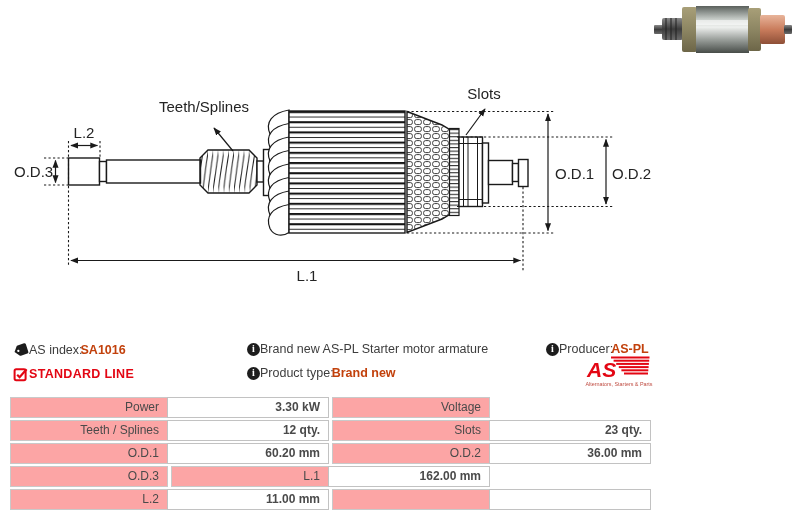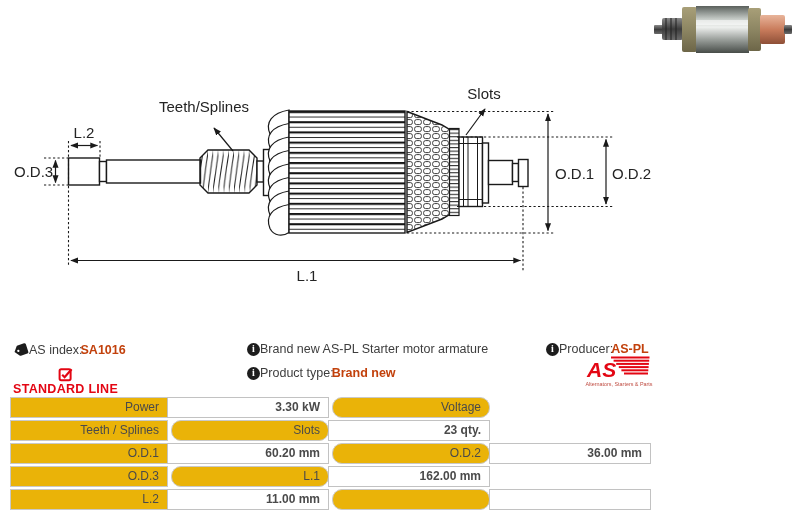--- a/index.html
+++ b/index.html
@@ -19,23 +19,23 @@
              font-size:10px;font-weight:bold;display:flex;align-items:center;
              justify-content:center;font-family:"Liberation Serif",serif;line-height:1;
              flex:0 0 13px;}
   .logo-svg{position:absolute;left:585px;top:355px;}
 
   
   .spec-table{position:absolute;left:10px;top:397px;}
   .trow{display:flex;margin-bottom:2px;}
   .tcell{height:19px;line-height:19px;font-size:12px;color:#4a4a4a;
          text-align:right;padding-right:8px;}
-  .tlabel{width:148px;background:#eab308;border:1px solid #c9c9c9;}
+  .tlabel{width:148px;background:#fca5a5;border:1px solid #c9c9c9;}
   .tvalue{width:152px;background:#ffffff;border:1px solid #c2c2c2;margin-left:-1px;font-weight:bold;}
-  .grp2{margin-left:3px;border-radius:10px;}
+  .grp2{margin-left:3px;}
 </style>
 </head>
 <body>
 
 <div class="page">
 
   <svg class="diagram-svg" width="660" height="300" viewBox="0 0 660 300">
     <defs>
       <marker id="ah" viewBox="0 0 10 10" refX="9" refY="5" markerWidth="8" markerHeight="8" markerUnits="userSpaceOnUse" orient="auto-start-reverse">
         <path d="M0,1.2 L10,5 L0,8.8 Z" fill="#1a1a1a"></path>
@@ -178,21 +178,21 @@
     <svg width="16" height="16" viewBox="0 0 16 16">
       <g transform="rotate(-18 8 8)">
         <path d="M12.9,2.6 H6.2 c-0.5,0 -0.94,0.2 -1.23,0.56 L1.2,8 l3.77,4.84 c0.29,0.36 0.73,0.56 1.23,0.56 h6.7 c0.83,0 1.5,-0.67 1.5,-1.5 v-7.8 c0,-0.83 -0.67,-1.5 -1.5,-1.5 z" fill="#1c1c1c"></path>
         <circle cx="5.2" cy="8" r="1.15" fill="#fff"></circle>
       </g>
     </svg>
     <span>AS index:</span>
       <b style="margin-left:-2px;">SA1016</b>
   </div>
 
-  <div class="info-row" style="left:13px;top:366px;flex-direction:column;">
+  <div class="info-row" style="left:13px;top:366px;">
     <svg width="16" height="16" viewBox="0 0 16 16">
       <rect x="1.6" y="3.2" width="11" height="11" rx="1.6" fill="none" stroke="#e30613" stroke-width="2"></rect>
       <path d="M4.2,8.8 L6.6,11.2 L13.6,3.2" fill="none" stroke="#e30613" stroke-width="2.2"></path>
     </svg>
     <span class="std">STANDARD LINE</span>
   </div>
 
   <div class="info-row" style="left:247px;top:342px;">
     <span class="info-icon">i</span>
     <span>Brand new AS-PL Starter motor armature</span>
@@ -224,20 +224,21 @@
   </svg>
 
   <div class="spec-table">
     <div class="trow">
       <div class="tcell tlabel">Power</div>
       <div class="tcell tvalue">3.30 kW</div>
       <div class="tcell tlabel grp2">Voltage</div>
     </div>
     <div class="trow">
       <div class="tcell tlabel">Teeth / Splines</div>
+      <div class="tcell tvalue">12 qty.</div>
       <div class="tcell tlabel grp2">Slots</div>
       <div class="tcell tvalue">23 qty.</div>
     </div>
     <div class="trow">
       <div class="tcell tlabel">O.D.1</div>
       <div class="tcell tvalue">60.20 mm</div>
       <div class="tcell tlabel grp2">O.D.2</div>
       <div class="tcell tvalue">36.00 mm</div>
     </div>
     <div class="trow">

